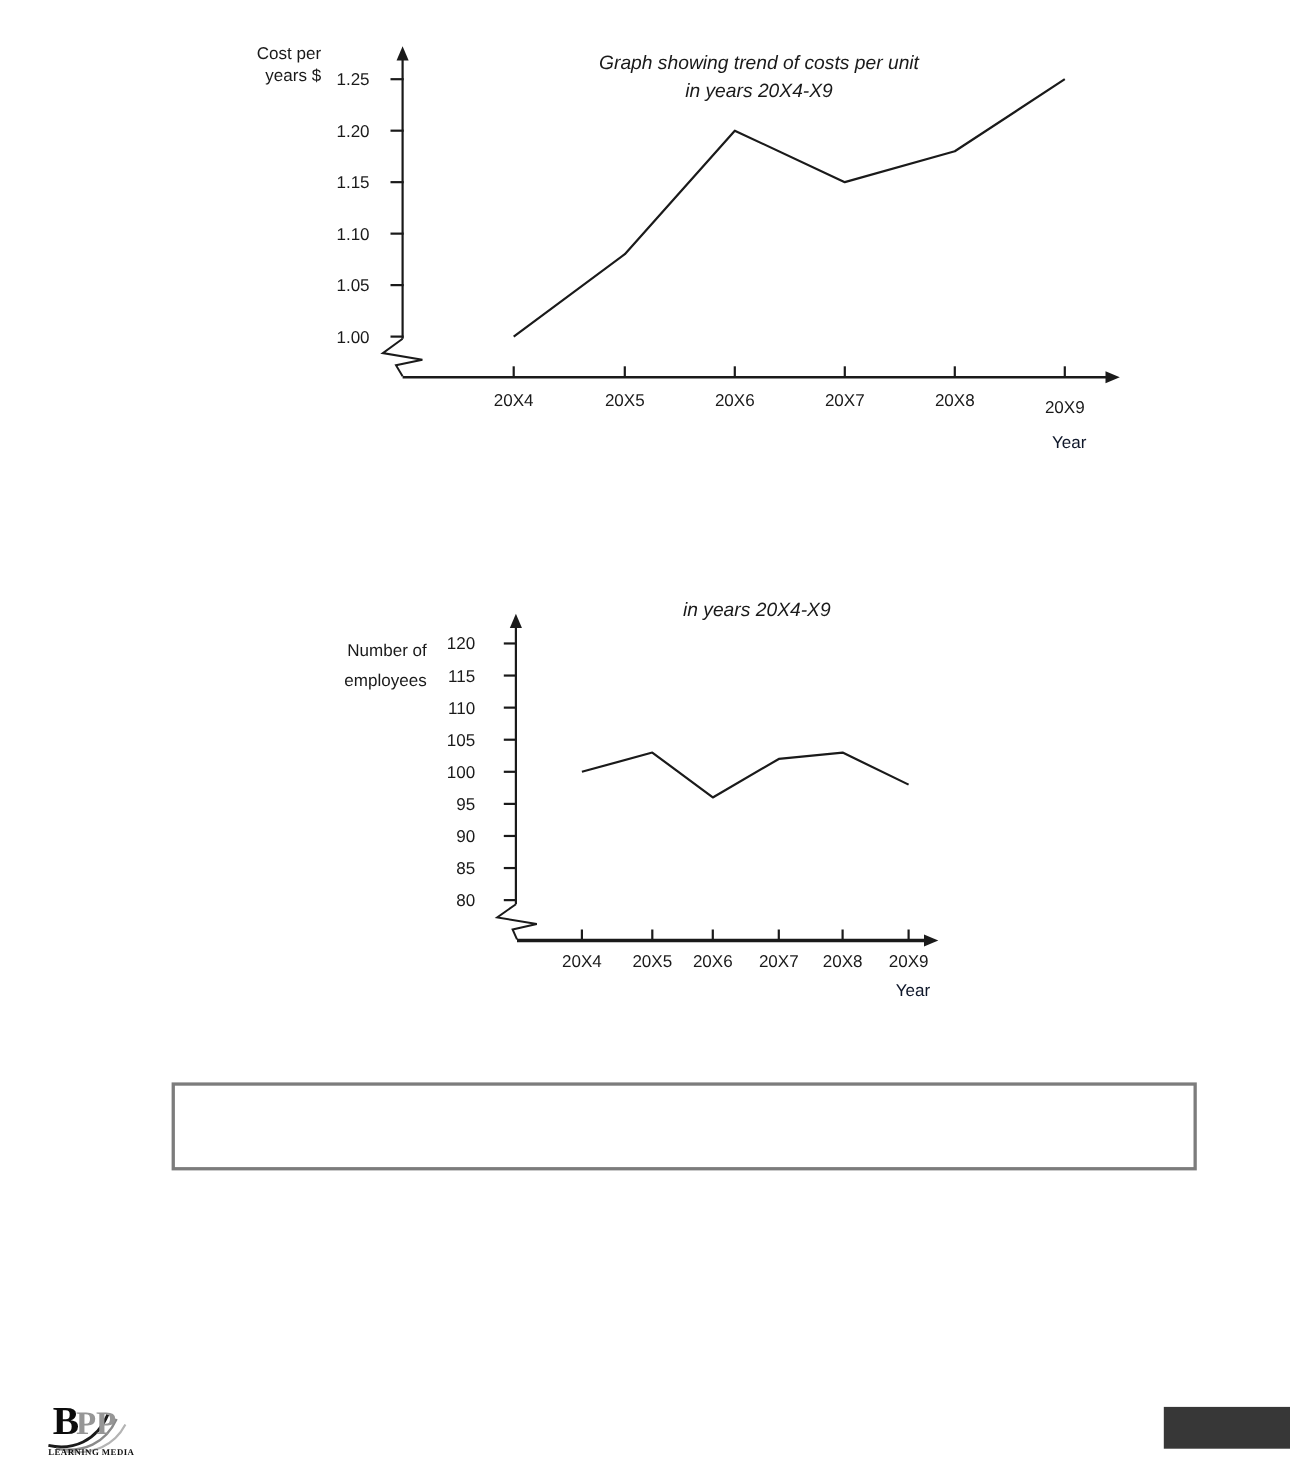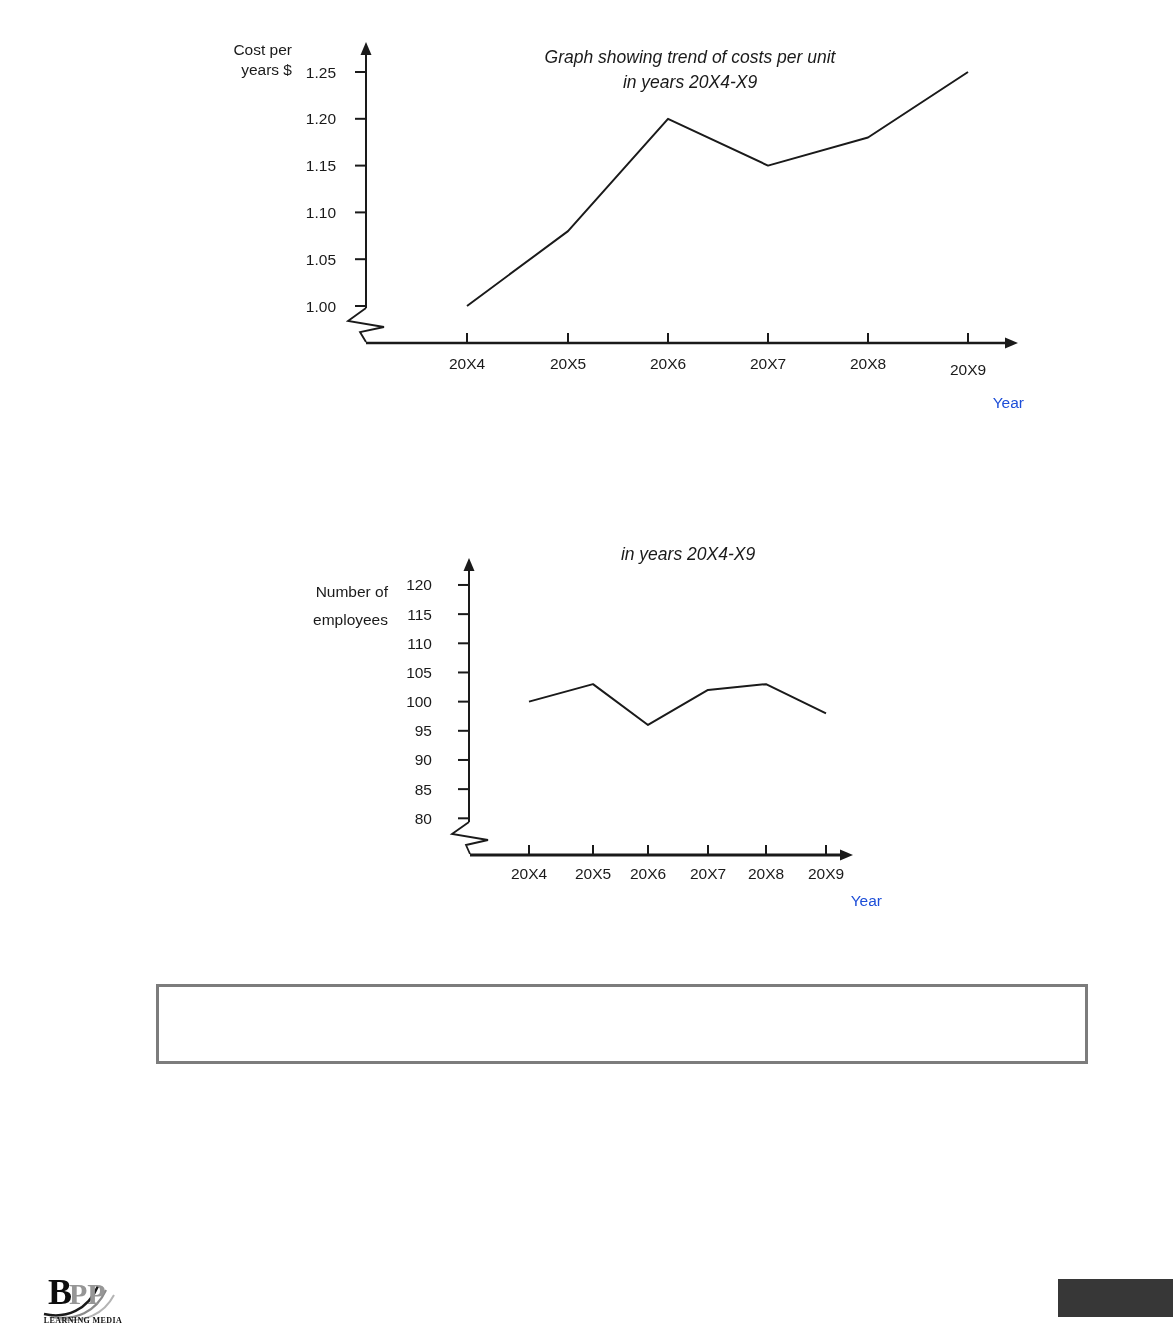--- a/index.html
+++ b/index.html
@@ -10,21 +10,21 @@
   .abs{position:absolute;}
   .chart-title{
     font-style:italic;font-size:17.5px;line-height:25px;text-align:center;
     color:#1a1a1a;font-family:"Liberation Sans",sans-serif;margin-top:44px;
   }
   .t1{left:395px;top:1px;width:590px;}
   .t2{left:388px;top:497px;width:600px;line-height:26px;}
   .ylab{font-size:15.5px;text-align:right;color:#1a1a1a;}
   .yl1{left:190px;top:40px;width:102px;line-height:20px;}
   .yl2{left:286px;top:578px;width:102px;line-height:28px;}
-  .xlab{font-size:15.5px;text-align:right;color:#1d4ed8;}
+  .xlab{font-size:15.5px;text-align:center;color:#0f172a;}
   .x1{left:920px;top:394px;width:104px;}
   .x2{left:778px;top:892px;width:104px;}
   .chart-svg{position:absolute;overflow:visible;}
   .c1{left:330px;top:30px;}
   .c2{left:420px;top:550px;}
   .chart-svg text{font-family:"Liberation Sans",sans-serif;fill:#1a1a1a;}
   .answer-box{
     left:156px;top:984px;width:932px;height:80px;
     box-sizing:border-box;border:3px solid #7c7c7c;background:#ffffff;
   }

